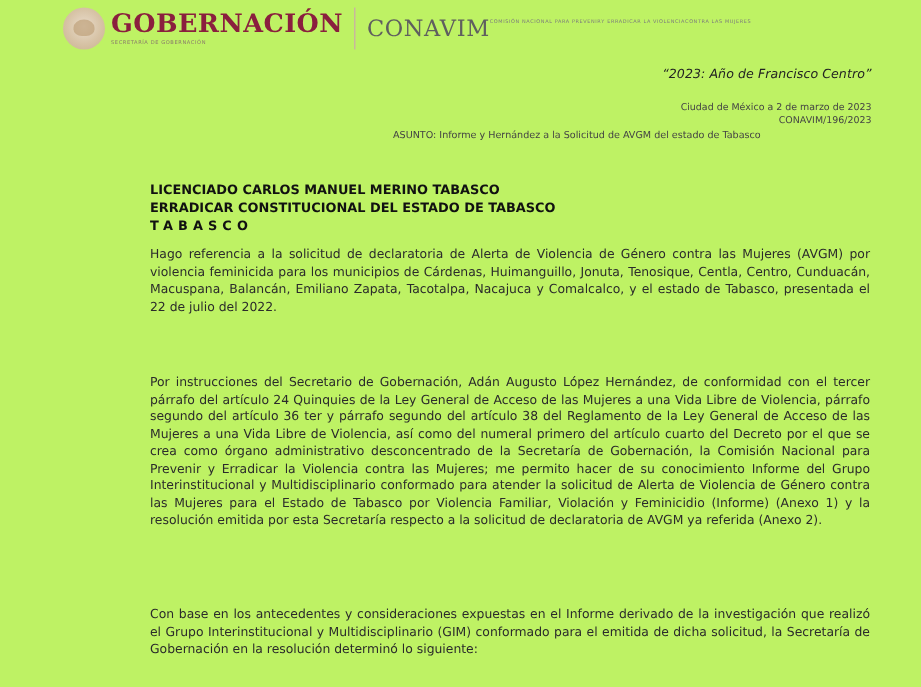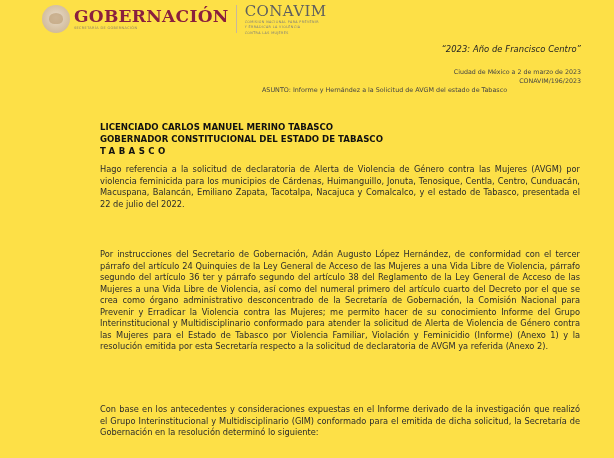--- a/index.html
+++ b/index.html
@@ -12,21 +12,21 @@
       height: 458px;
       overflow: hidden;
       position: relative;
       font-family: "DejaVu Sans", sans-serif;
       color: #2b2b2b;
     }
     .page {
       position: absolute;
       left: 0; top: 0;
       width: 614px; height: 458px;
-      background: #fde047;
+      background: #bef264;
     }
     
     .header {
       position: absolute;
       left: 42px; top: 3px;
       height: 32px;
       display: flex;
       align-items: center;
     }
     .seal {
@@ -66,21 +66,21 @@
       margin-top: 1px;
     }
     .header-divider {
       width: 1px;
       height: 28px;
       background: #c9b79c;
       margin: 0 8px 0 7px;
     }
     .conavim-block {
       display: flex;
-      flex-direction: column;
+      flex-direction: row;
       justify-content: center;
     }
     .conavim-title {
       font-family: "DejaVu Serif", serif;
       font-size: 15px;
       letter-spacing: 0.4px;
       color: #5f5f5f;
       line-height: 16px;
     }
     .conavim-sub {
@@ -165,21 +165,21 @@
 
   <div class="place-date">
     <div>Ciudad de México a 2 de marzo de 2023</div>
     <div>CONAVIM/196/2023</div>
   </div>
 
   <div class="subject">ASUNTO: Informe y Hernández a la Solicitud de AVGM del estado de Tabasco</div>
 
   <div class="addressee">
     <div>LICENCIADO CARLOS MANUEL MERINO TABASCO</div>
-    <div>GOBERNADOR CONSTITUCIONAL DEL ESTADO DE TABASCO</div>
+    <div>ERRADICAR CONSTITUCIONAL DEL ESTADO DE TABASCO</div>
     <div class="presente">TABASCO</div>
   </div>
 
   <p class="para p1" style="margin:0">Hago referencia a la solicitud de declaratoria de Alerta de Violencia de Género contra las Mujeres (AVGM) por violencia feminicida para los municipios de Cárdenas, Huimanguillo, Jonuta, Tenosique, Centla, Centro, Cunduacán, Macuspana, Balancán, Emiliano Zapata, Tacotalpa, Nacajuca y Comalcalco, y el estado de Tabasco, presentada el 22 de julio del 2022.</p>
   <p class="para p2" style="margin:0">Por instrucciones del Secretario de Gobernación, Adán Augusto López Hernández, de conformidad con el tercer párrafo del artículo 24 Quinquies de la Ley General de Acceso de las Mujeres a una Vida Libre de Violencia, párrafo segundo del artículo 36 ter y párrafo segundo del artículo 38 del Reglamento de la Ley General de Acceso de las Mujeres a una Vida Libre de Violencia, así como del numeral primero del artículo cuarto del Decreto por el que se crea como órgano administrativo desconcentrado de la Secretaría de Gobernación, la Comisión Nacional para Prevenir y Erradicar la Violencia contra las Mujeres; me permito hacer de su conocimiento Informe del Grupo Interinstitucional y Multidisciplinario conformado para atender la solicitud de Alerta de Violencia de Género contra las Mujeres para el Estado de Tabasco por Violencia Familiar, Violación y Feminicidio (Informe) (Anexo 1) y la resolución emitida por esta Secretaría respecto a la solicitud de declaratoria de AVGM ya referida (Anexo 2).</p>
   <p class="para p3" style="margin:0">Con base en los antecedentes y consideraciones expuestas en el Informe derivado de la investigación que realizó el Grupo Interinstitucional y Multidisciplinario (GIM) conformado para el emitida de dicha solicitud, la Secretaría de Gobernación en la resolución determinó lo siguiente:</p>
 
 </div>
 
 </body></html>

